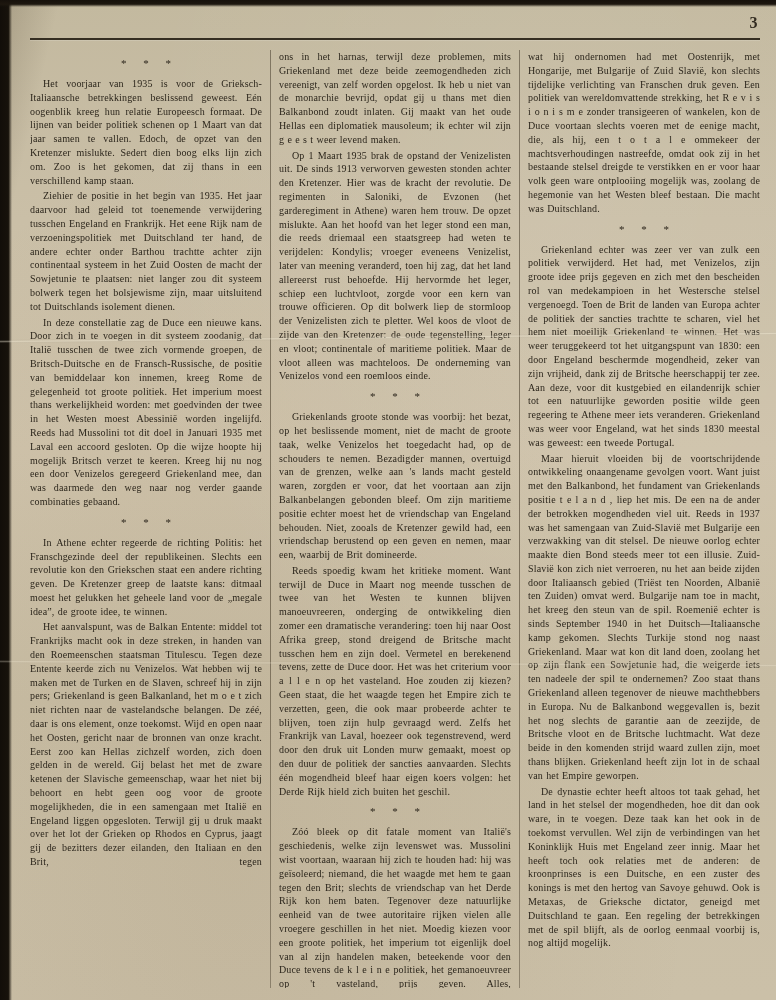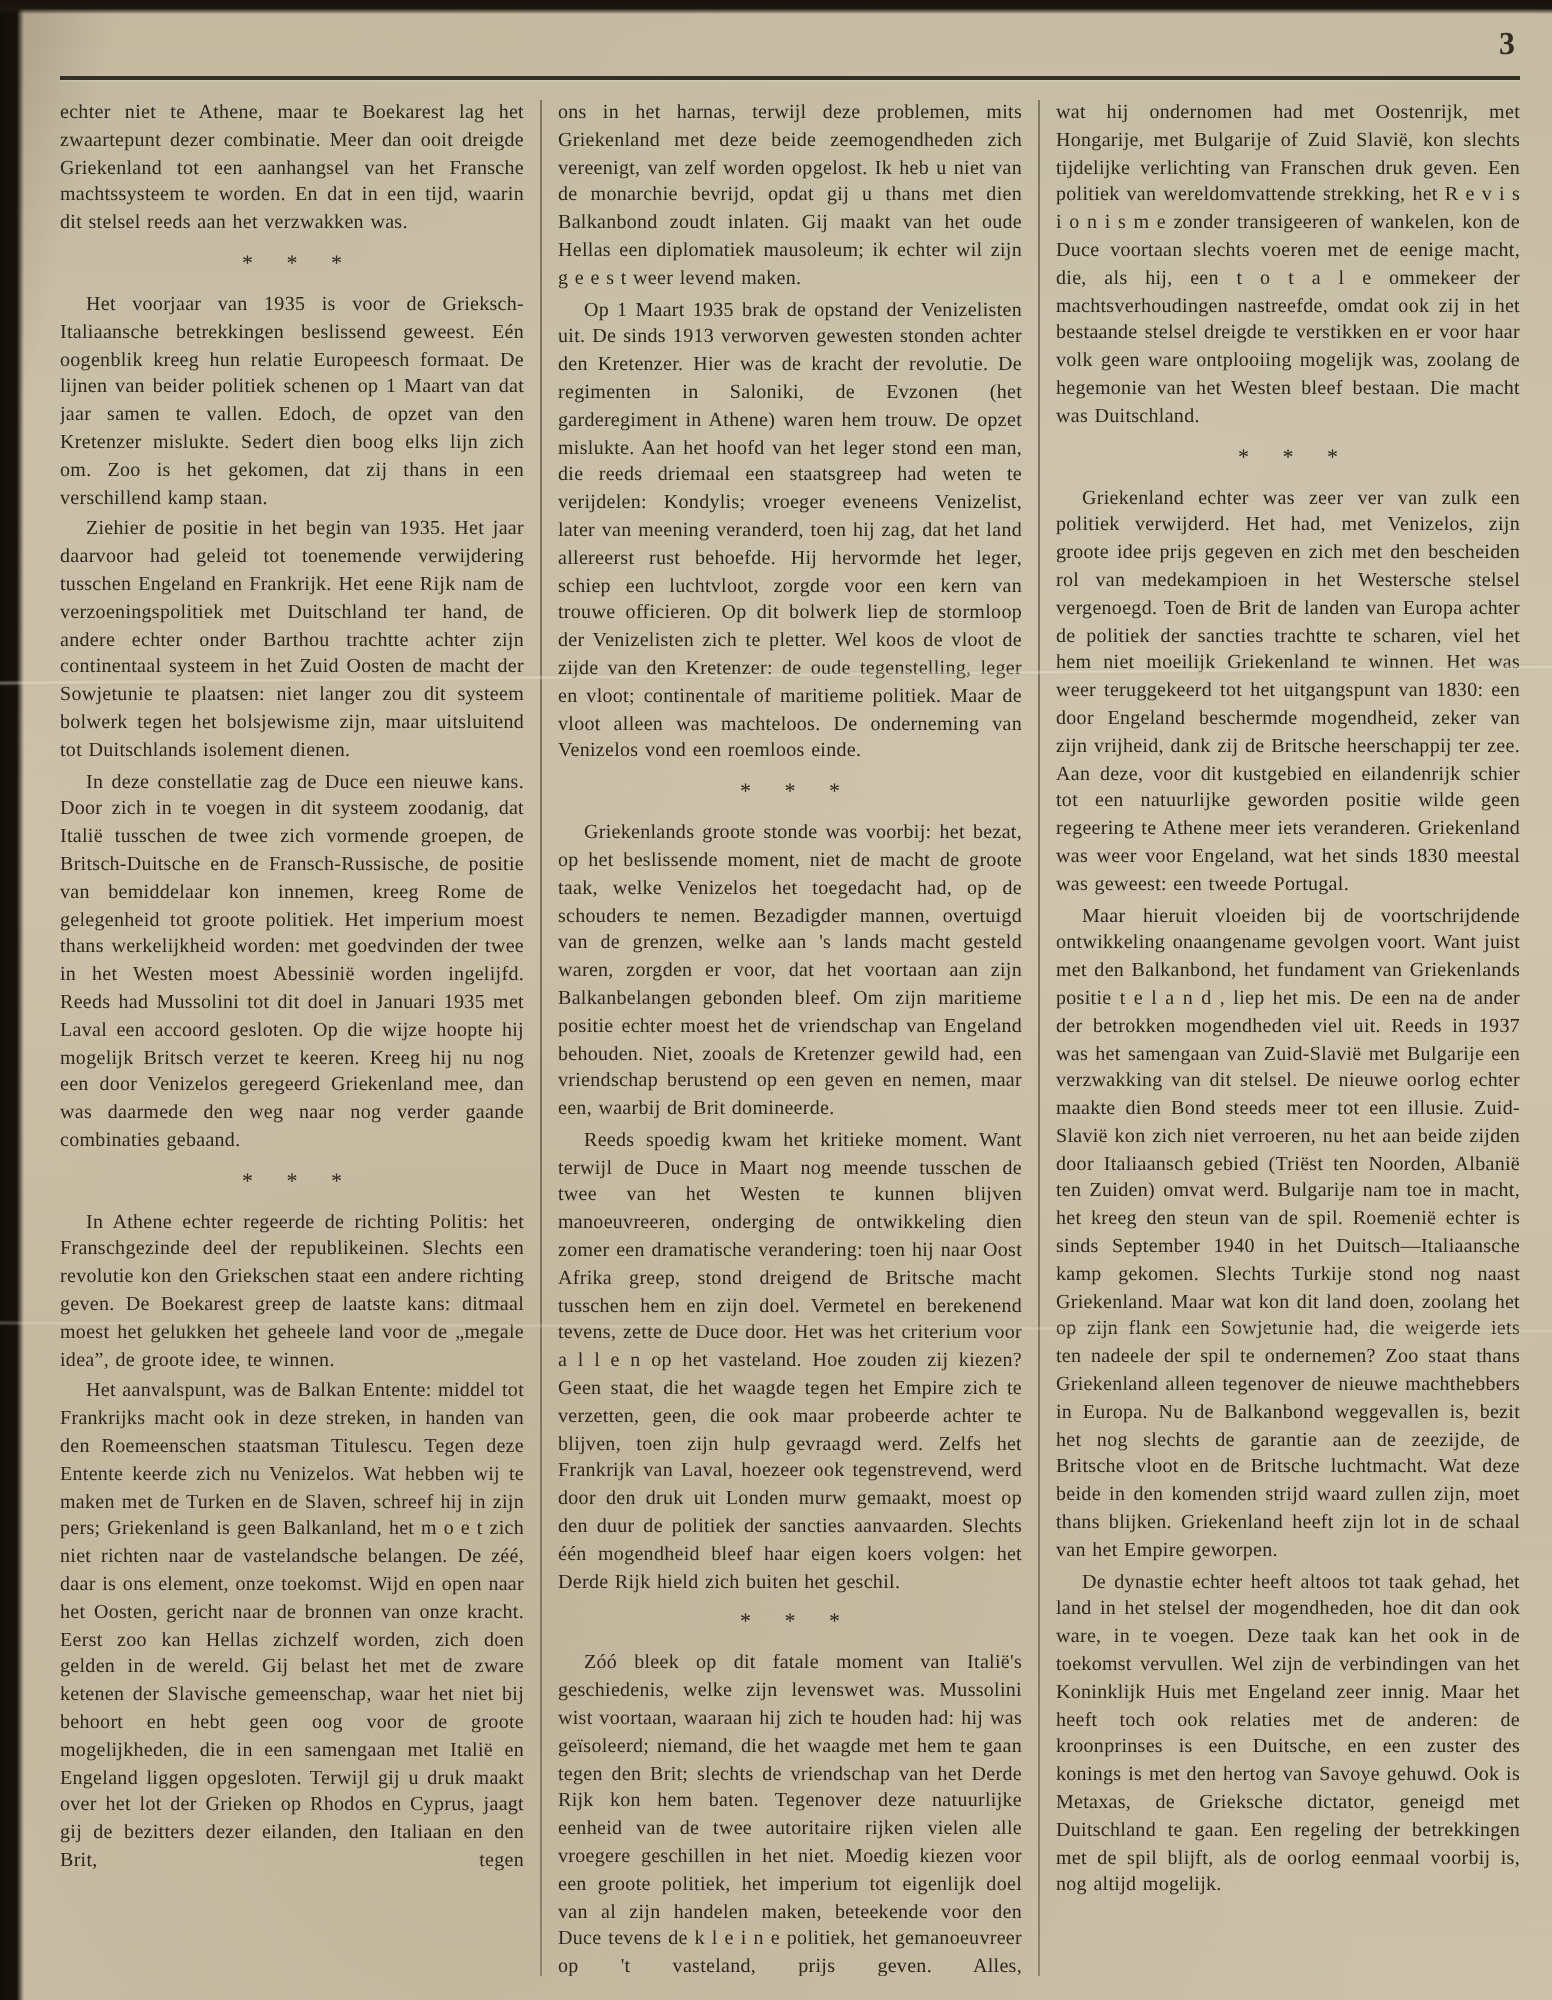--- a/index.html
+++ b/index.html
@@ -89,27 +89,26 @@
 <div class="page">
   <div class="edge-left"></div>
   <div class="edge-top"></div>
 
   <div class="page-number">3</div>
   <div class="top-rule"></div>
 
   <div class="columns">
 
     <div class="col">
-      <p class="para">echter niet te Athene, maar te Boekarest lag het zwaartepunt dezer combinatie. Meer dan ooit dreigde Griekenland tot een aanhangsel van het Fransche machtssysteem te worden. En dat in een tijd, waarin dit stelsel reeds aan het verzwakken was.</p>
       <div class="sep">* * *</div>
       <p class="para indent">Het voorjaar van 1935 is voor de Grieksch-Italiaansche betrekkingen beslissend geweest. Eén oogenblik kreeg hun relatie Europeesch formaat. De lijnen van beider politiek schenen op 1 Maart van dat jaar samen te vallen. Edoch, de opzet van den Kretenzer mislukte. Sedert dien boog elks lijn zich om. Zoo is het gekomen, dat zij thans in een verschillend kamp staan.</p>
       <p class="para indent">Ziehier de positie in het begin van 1935. Het jaar daarvoor had geleid tot toenemende verwijdering tusschen Engeland en Frankrijk. Het eene Rijk nam de verzoeningspolitiek met Duitschland ter hand, de andere echter onder Barthou trachtte achter zijn continentaal systeem in het Zuid Oosten de macht der Sowjetunie te plaatsen: niet langer zou dit systeem bolwerk tegen het bolsjewisme zijn, maar uitsluitend tot Duitschlands isolement dienen.</p>
       <p class="para indent">In deze constellatie zag de Duce een nieuwe kans. Door zich in te voegen in dit systeem zoodanig, dat Italië tusschen de twee zich vormende groepen, de Britsch-Duitsche en de Fransch-Russische, de positie van bemiddelaar kon innemen, kreeg Rome de gelegenheid tot groote politiek. Het imperium moest thans werkelijkheid worden: met goedvinden der twee in het Westen moest Abessinië worden ingelijfd. Reeds had Mussolini tot dit doel in Januari 1935 met Laval een accoord gesloten. Op die wijze hoopte hij mogelijk Britsch verzet te keeren. Kreeg hij nu nog een door Venizelos geregeerd Griekenland mee, dan was daarmede den weg naar nog verder gaande combinaties gebaand.</p>
       <div class="sep">* * *</div>
-      <p class="para indent">In Athene echter regeerde de richting Politis: het Franschgezinde deel der republikeinen. Slechts een revolutie kon den Griekschen staat een andere richting geven. De Boekarest greep de laatste kans: ditmaal moest het gelukken het geheele land voor de „megale idea”, de groote idee, te winnen.</p>
+      <p class="para indent">In Athene echter regeerde de richting Politis: het Franschgezinde deel der republikeinen. Slechts een revolutie kon den Griekschen staat een andere richting geven. De Kretenzer greep de laatste kans: ditmaal moest het gelukken het geheele land voor de „megale idea”, de groote idee, te winnen.</p>
       <p class="para indent flow-out">Het aanvalspunt, was de Balkan Entente: middel tot Frankrijks macht ook in deze streken, in handen van den Roemeenschen staatsman Titulescu. Tegen deze Entente keerde zich nu Venizelos. Wat hebben wij te maken met de Turken en de Slaven, schreef hij in zijn pers; Griekenland is geen Balkanland, het m o e t zich niet richten naar de vastelandsche belangen. De zéé, daar is ons element, onze toekomst. Wijd en open naar het Oosten, gericht naar de bronnen van onze kracht. Eerst zoo kan Hellas zichzelf worden, zich doen gelden in de wereld. Gij belast het met de zware ketenen der Slavische gemeenschap, waar het niet bij behoort en hebt geen oog voor de groote mogelijkheden, die in een samengaan met Italië en Engeland liggen opgesloten. Terwijl gij u druk maakt over het lot der Grieken op Rhodos en Cyprus, jaagt gij de bezitters dezer eilanden, den Italiaan en den Brit, tegen</p>
     </div>
 
     <div class="divider"></div>
 
     <div class="col">
       <p class="para">ons in het harnas, terwijl deze problemen, mits Griekenland met deze beide zeemogendheden zich vereenigt, van zelf worden opgelost. Ik heb u niet van de monarchie bevrijd, opdat gij u thans met dien Balkanbond zoudt inlaten. Gij maakt van het oude Hellas een diplomatiek mausoleum; ik echter wil zijn g e e s t weer levend maken.</p>
       <p class="para indent">Op 1 Maart 1935 brak de opstand der Venizelisten uit. De sinds 1913 verworven gewesten stonden achter den Kretenzer. Hier was de kracht der revolutie. De regimenten in Saloniki, de Evzonen (het garderegiment in Athene) waren hem trouw. De opzet mislukte. Aan het hoofd van het leger stond een man, die reeds driemaal een staatsgreep had weten te verijdelen: Kondylis; vroeger eveneens Venizelist, later van meening veranderd, toen hij zag, dat het land allereerst rust behoefde. Hij hervormde het leger, schiep een luchtvloot, zorgde voor een kern van trouwe officieren. Op dit bolwerk liep de stormloop der Venizelisten zich te pletter. Wel koos de vloot de zijde van den Kretenzer: de oude tegenstelling, leger en vloot; continentale of maritieme politiek. Maar de vloot alleen was machteloos. De onderneming van Venizelos vond een roemloos einde.</p>
       <div class="sep">* * *</div>
       <p class="para indent">Griekenlands groote stonde was voorbij: het bezat, op het beslissende moment, niet de macht de groote taak, welke Venizelos het toegedacht had, op de schouders te nemen. Bezadigder mannen, overtuigd van de grenzen, welke aan 's lands macht gesteld waren, zorgden er voor, dat het voortaan aan zijn Balkanbelangen gebonden bleef. Om zijn maritieme positie echter moest het de vriendschap van Engeland behouden. Niet, zooals de Kretenzer gewild had, een vriendschap berustend op een geven en nemen, maar een, waarbij de Brit domineerde.</p>

